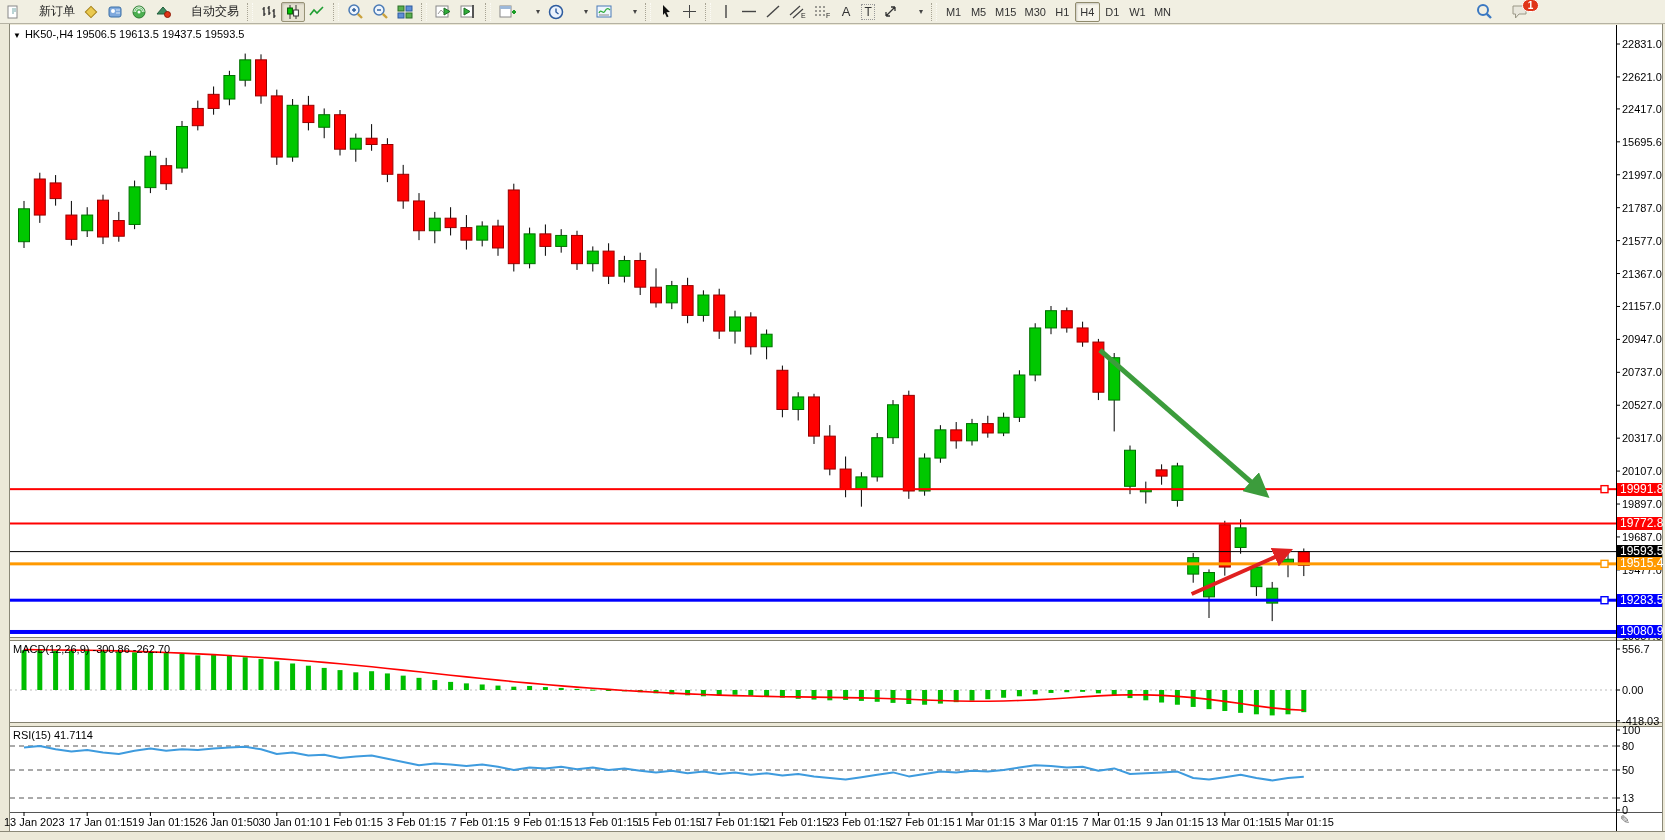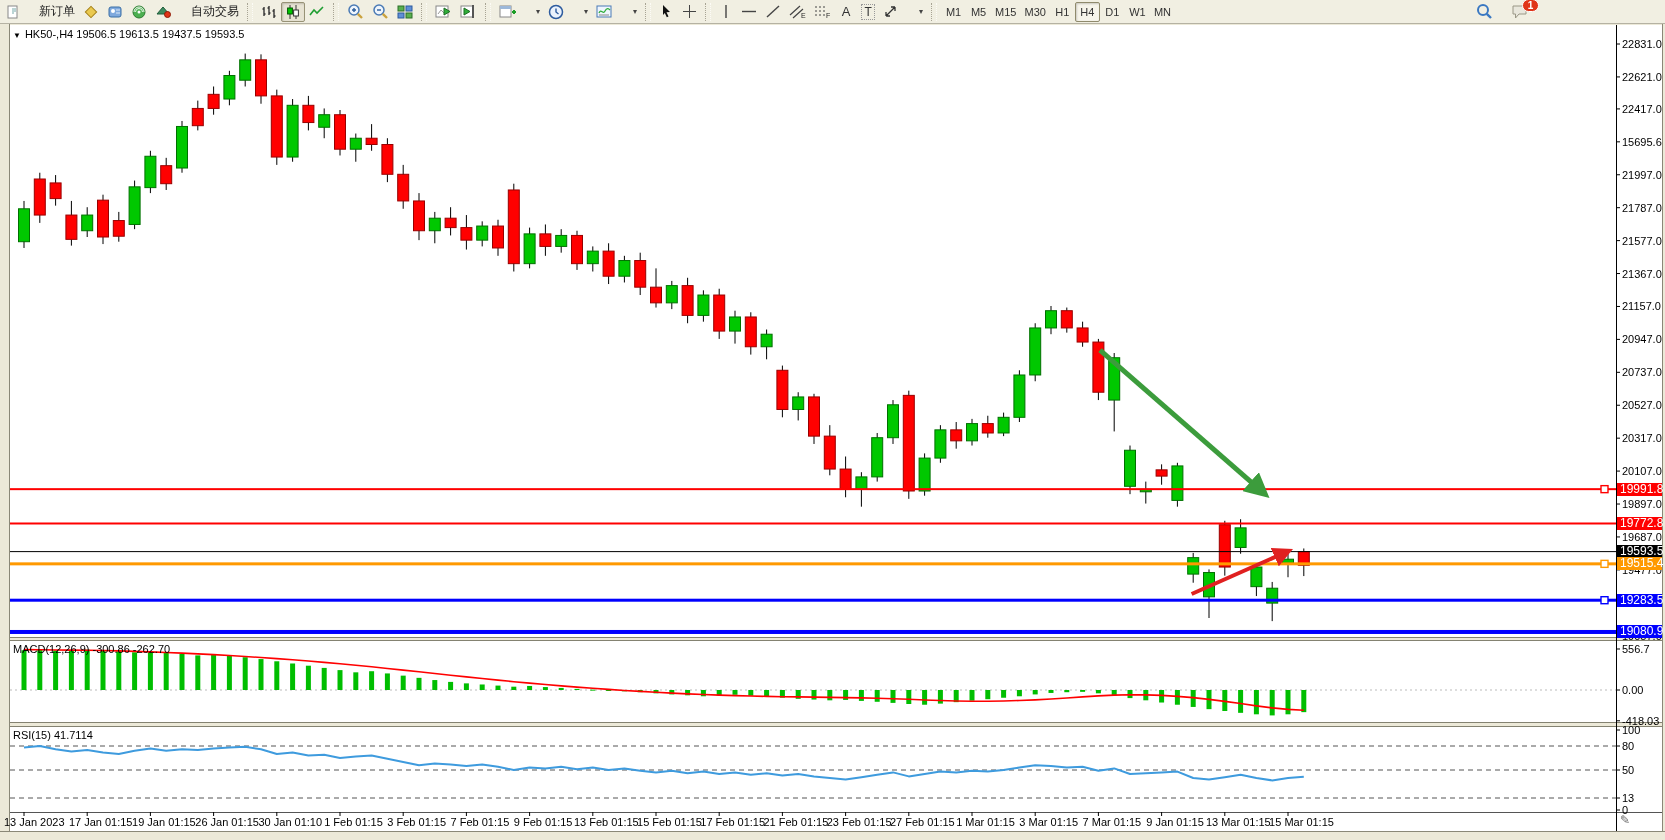--- a/index.html
+++ b/index.html
@@ -623,21 +623,21 @@
       <div class="lbl tick" style="left: 1622px; top: 804px;">0</div>
       <div class="badge" style="top: 482.655px; background: rgb(255, 0, 0);">19991.8</div>
       <div class="badge" style="top: 516.992px; background: rgb(255, 0, 0);">19772.8</div>
       <div class="badge" style="top: 545.104px; background: rgb(0, 0, 0);">19593.5</div>
       <div class="badge" style="top: 557.349px; background: rgb(255, 153, 0);">19515.4</div>
       <div class="badge" style="top: 593.709px; background: rgb(0, 0, 255);">19283.5</div>
       <div class="badge" style="top: 625.474px; background: rgb(0, 0, 255);">19080.9</div>
       <div class="lbl " style="left: 4px; top: 816px;">13 Jan 2023</div>
       <div class="lbl tl" style="left: 87.2px; top: 816px;">17 Jan 01:15</div>
       <div class="lbl tl" style="left: 150.4px; top: 816px;">19 Jan 01:15</div>
-      <div class="lbl tl" style="left: 213.6px; top: 816px;">26 Jan 01:15</div>
+      <div class="lbl tl" style="left: 213.6px; top: 816px;">26 Jan 01:50</div>
       <div class="lbl tl" style="left: 276.8px; top: 816px;">30 Jan 01:10</div>
       <div class="lbl tl" style="left: 340px; top: 816px;">1 Feb 01:15</div>
       <div class="lbl tl" style="left: 403.2px; top: 816px;">3 Feb 01:15</div>
       <div class="lbl tl" style="left: 466.4px; top: 816px;">7 Feb 01:15</div>
       <div class="lbl tl" style="left: 529.6px; top: 816px;">9 Feb 01:15</div>
       <div class="lbl tl" style="left: 592.8px; top: 816px;">13 Feb 01:15</div>
       <div class="lbl tl" style="left: 656px; top: 816px;">15 Feb 01:15</div>
       <div class="lbl tl" style="left: 719.2px; top: 816px;">17 Feb 01:15</div>
       <div class="lbl tl" style="left: 782.4px; top: 816px;">21 Feb 01:15</div>
       <div class="lbl tl" style="left: 845.6px; top: 816px;">23 Feb 01:15</div>

